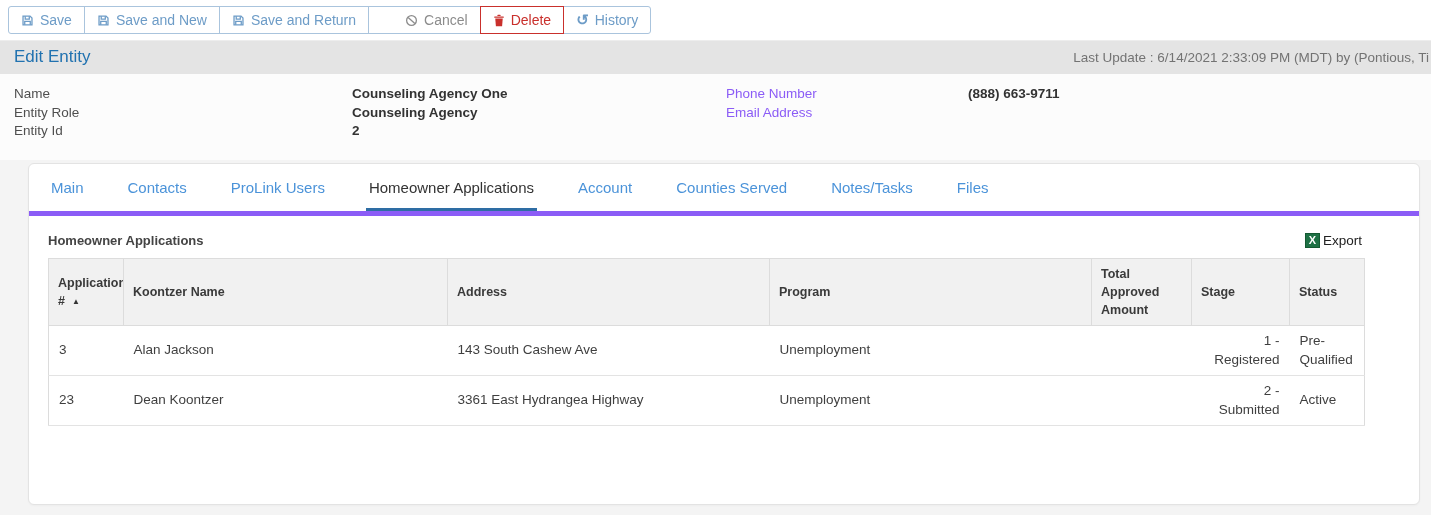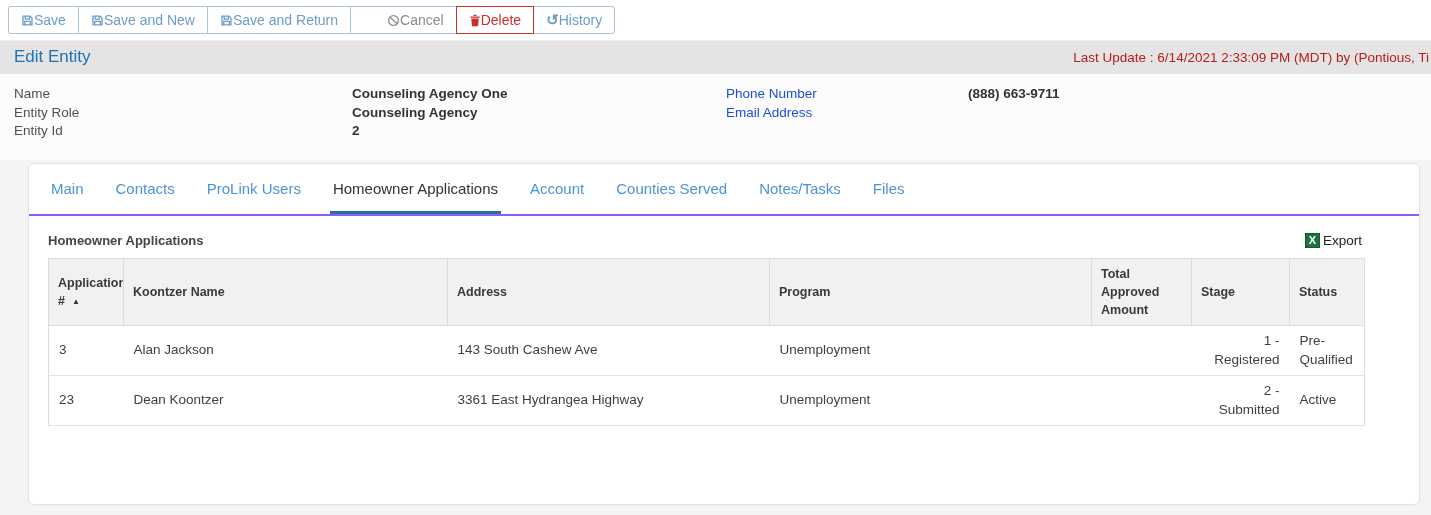--- a/index.html
+++ b/index.html
@@ -8,21 +8,21 @@
     font-family: "Liberation Sans", sans-serif;
     background: #ffffff;
     color: #333;
     position: relative;
   }
 
   
   .toolbar { background: #fff; padding: 6px 0 6px 8px; height: 40px; }
   .btn-group { display: inline-flex; }
   .btn {
-    display: inline-flex; align-items: center; 
+    display: inline-flex; align-items: center; gap: 6px;
     padding: 4px 12px; background: #fff;
     border: 1px solid #aac4dd; margin-left: -1px;
     font-family: "Liberation Sans", sans-serif;
     font-size: 14px; color: #6d9cc7; cursor: pointer; line-height: 18px;
     position: relative;
   }
   .btn:first-child { margin-left: 0; border-radius: 3px 0 0 3px; }
   .btn:last-child { border-radius: 0 3px 3px 0; }
   .btn .icon { display: inline-flex; align-items: center; }
   .btn.cancel { color: #8c8c8c; padding-left: 36px; }
@@ -30,45 +30,45 @@
   .btn .uicon { font-size: 15px; line-height: 14px; font-weight: bold; }
 
   
   .page-header {
     background: #e4e4e4; border-top: 1px solid #ededed;
     height: 34px; display: flex; align-items: center;
     justify-content: space-between; padding: 0 0 1px 14px;
     overflow: hidden;
   }
   .page-title { color: #2172b0; font-size: 17px; font-weight: normal; }
-  .last-update { color: #b91c1c; font-size: 13.5px; white-space: nowrap; padding-right: 2px; }
+  .last-update { color: #737373; font-size: 13.5px; white-space: nowrap; padding-right: 2px; }
 
   
   .entity-section { background: #fcfcfc; padding: 11px 0 19px 0; height: 86px; display: flex; }
   .entity-col { line-height: 18.5px; font-size: 13.5px; }
   .entity-col.left { padding-left: 14px; width: 726px; }
   .entity-col.right { flex: 1; }
   .field-row { display: flex; }
   .left .field-label { width: 338px; color: #4f4f4f; }
-  .right .field-label { width: 242px; color: #1d4ed8; }
+  .right .field-label { width: 242px; color: #8b5cf6; }
   .field-value { font-weight: bold; color: #333; }
 
   
   .band { background: #f4f4f4; height: 355px; padding-top: 3px; }
   .card {
     margin-left: 28px; width: 1392px; height: 342px;
     background: #fff; border: 1px solid #e3e3e3; border-radius: 6px;
     box-shadow: 0 1px 2px rgba(0,0,0,0.03);
     overflow: hidden;
   }
 
   
   .tab-bar {
-    display: flex; gap: 26px; padding: 0 2px 0 19px;
-    border-bottom: 2px solid #8b5cf6; height: 52px; align-items: stretch;
+    display: flex; gap: 38px; padding: 0 2px 0 19px;
+    border-bottom: 5px solid #8b5cf6; height: 52px; align-items: stretch;
   }
   .tab {
     display: flex; align-items: center; font-size: 15px;
     color: #4b93d9; cursor: pointer; padding: 2px 3px 0 3px;
     border-bottom: 3px solid transparent;
   }
   .tab.active { color: #333; border-bottom-color: #2e6da4; }
 
   
   .section-body { padding: 0 57px 0 19px; }

